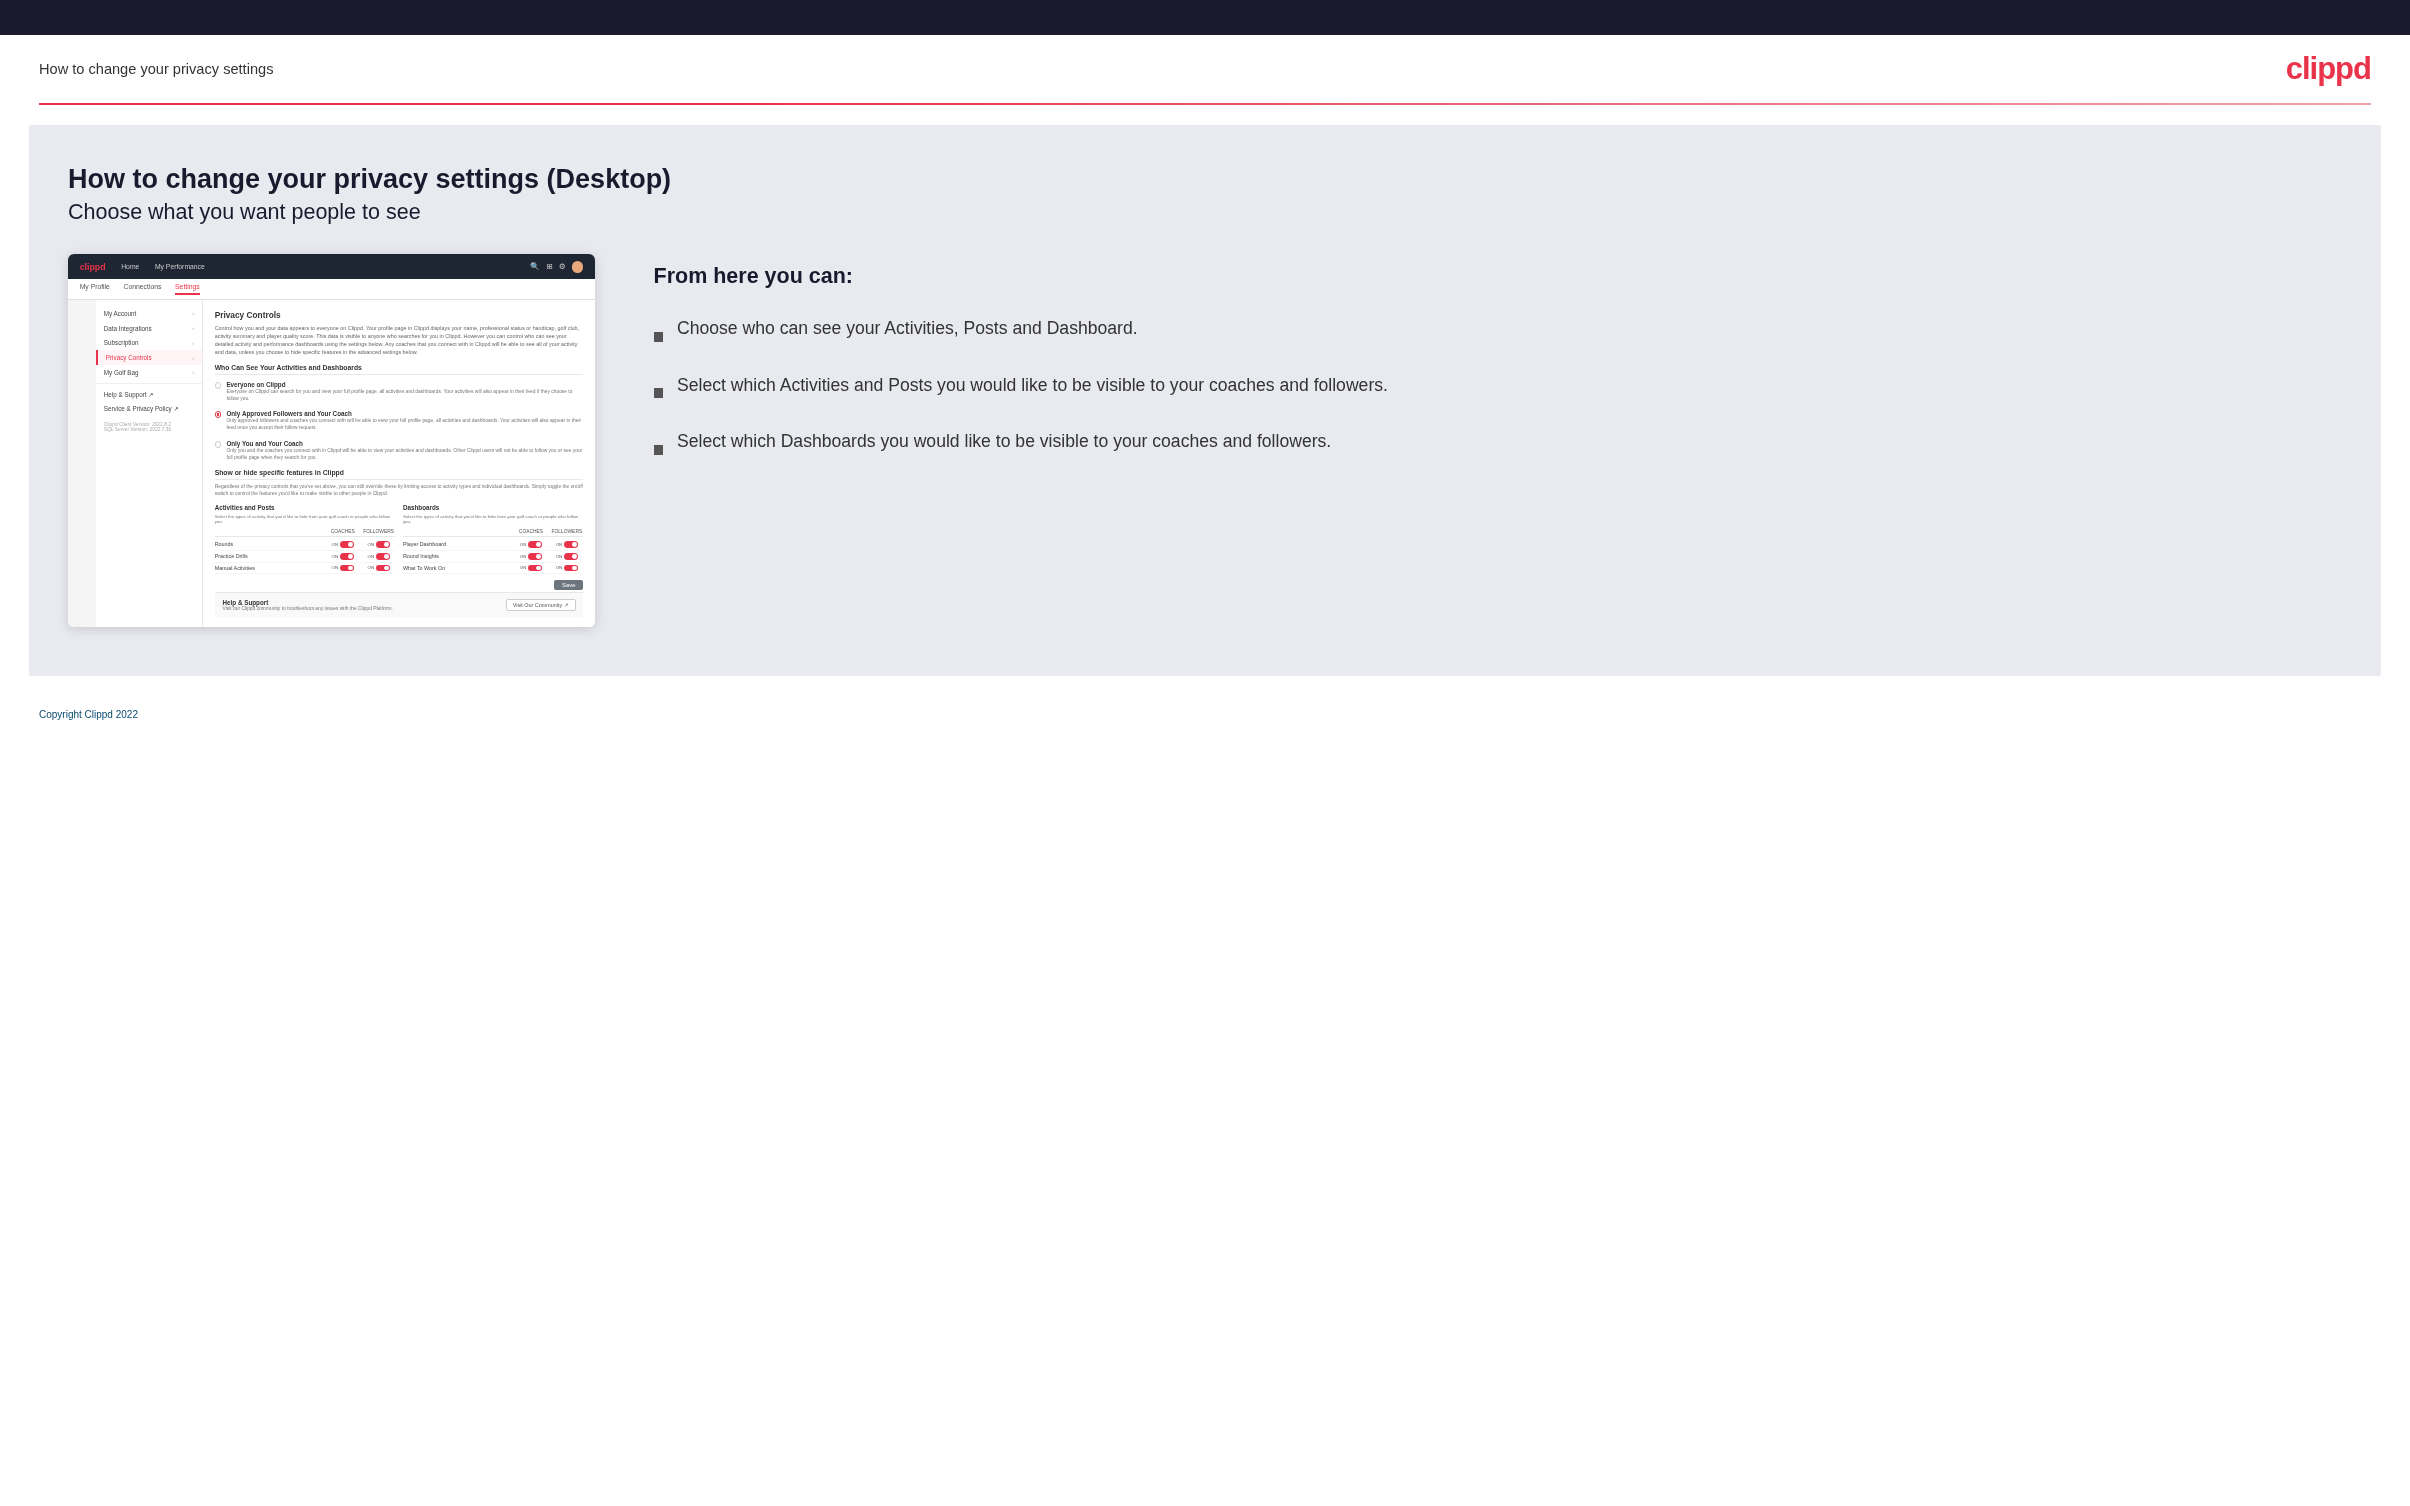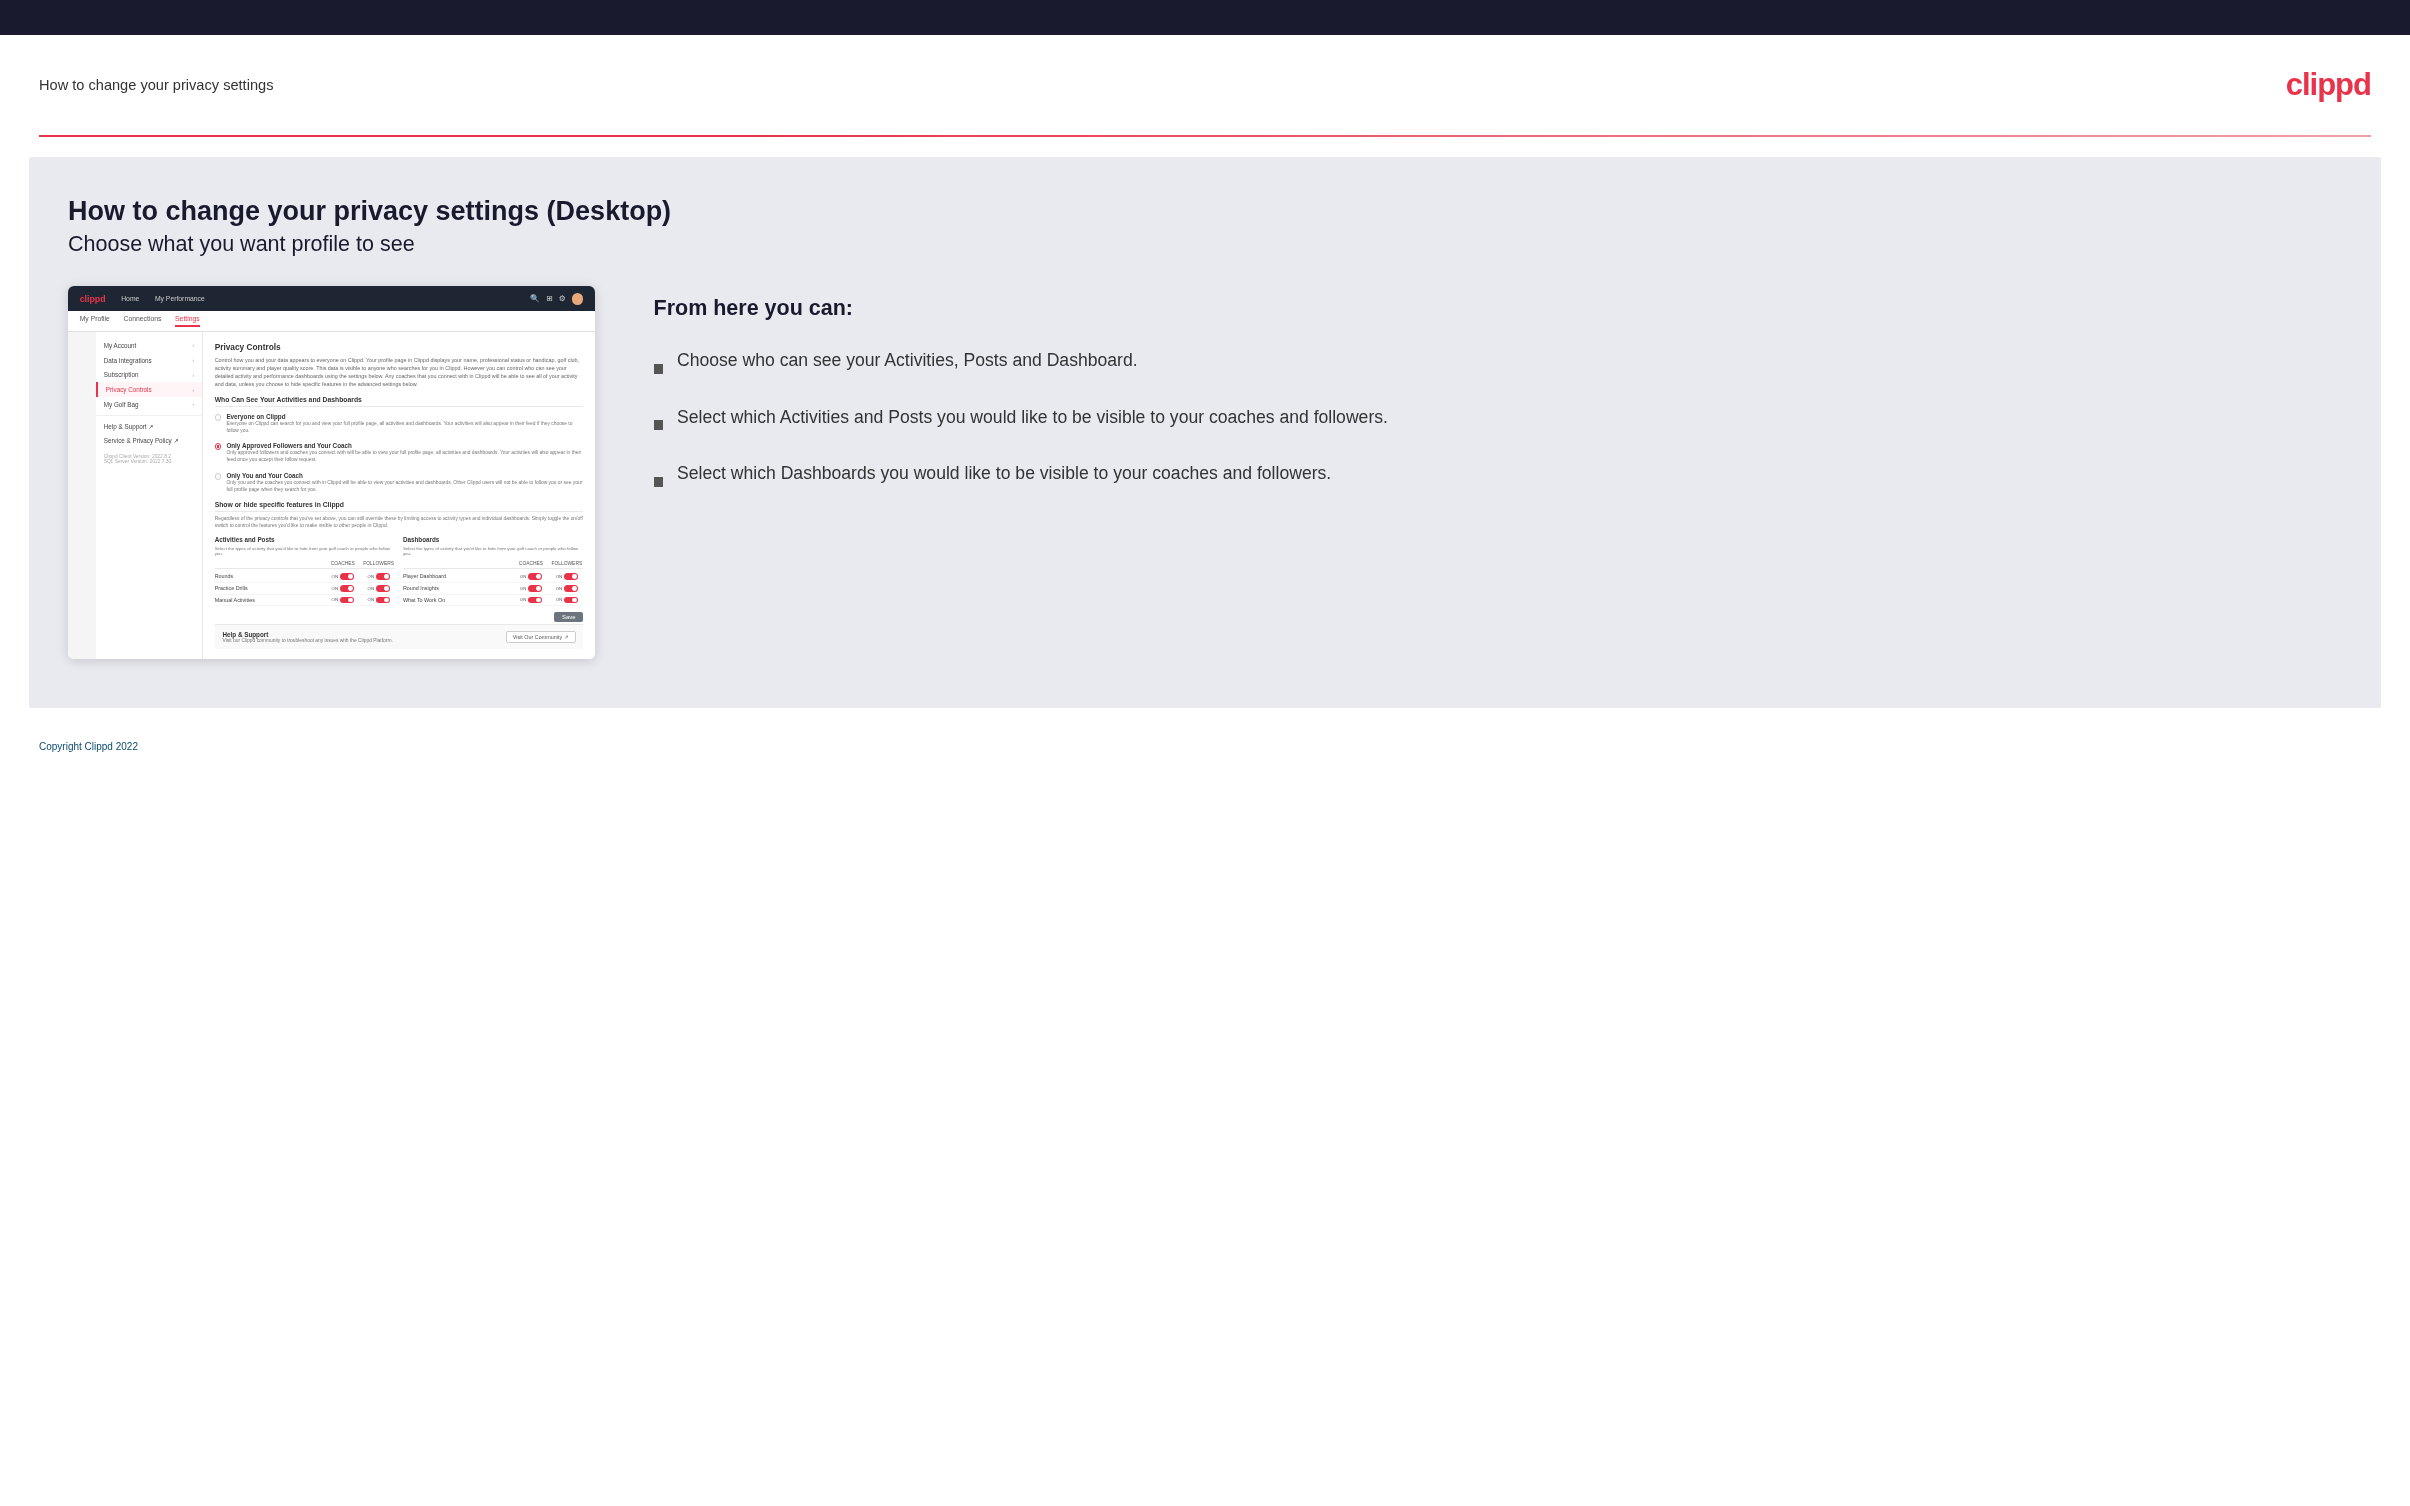--- a/index.html
+++ b/index.html
@@ -15,21 +15,21 @@
       background: #1a1a2e;
       height: 35px;
       width: 100%;
     }
 
     
     .header {
       display: flex;
       align-items: center;
       justify-content: space-between;
-      padding: 32px 39px;
+      padding: 16px 39px;
       background: #fff;
       gap: 30px;
     }
     .header-title {
       font-size: 14.6px;
       color: #333;
       font-weight: 400;
     }
     .logo {
       font-size: 31px;
@@ -437,21 +437,21 @@
 
 <div class="header">
   <span class="header-title">How to change your privacy settings</span>
   <span class="logo">clippd</span>
 </div>
 
 <div class="header-divider"></div>
 
 <div class="main-content">
   <h1 class="page-heading">How to change your privacy settings (Desktop)</h1>
-  <p class="page-subheading">Choose what you want profile to see</p>
+  <p class="page-subheading">Choose what you want people to see</p>
 
   <div class="content-layout">
 
     <div class="screenshot-container">
       <div class="mini-app">
 
         <div class="mini-nav">
           <span class="mini-nav-logo">clippd</span>
           <span class="mini-nav-link">Home</span>
           <span class="mini-nav-link">My Performance</span>

